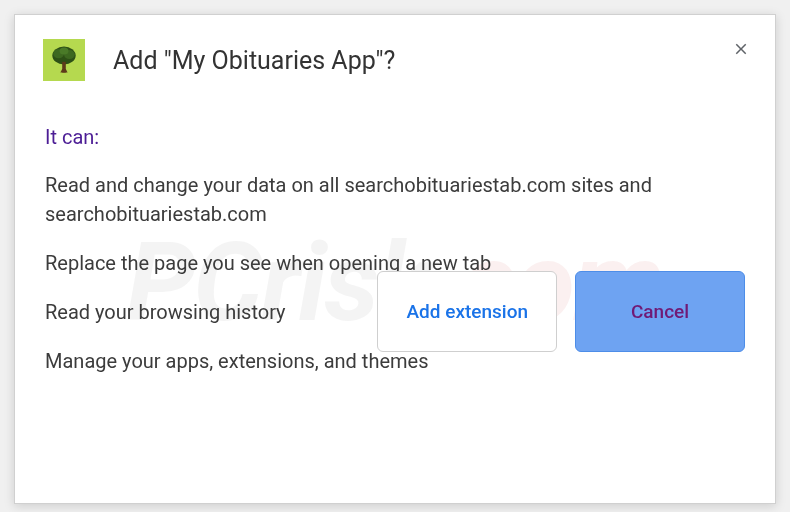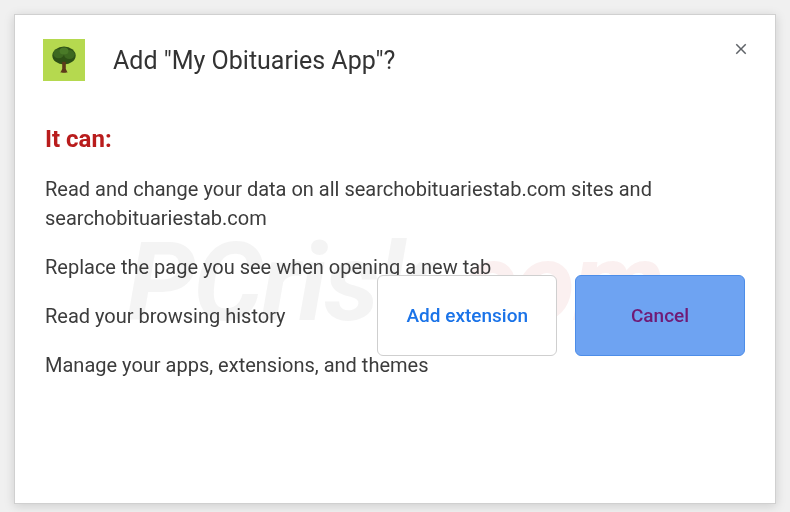--- a/index.html
+++ b/index.html
@@ -63,24 +63,23 @@
       color: #5f6368;
     }
     .close-btn svg {
       width: 18px;
       height: 18px;
     }
     .dialog-body {
       padding: 36px 30px 0 30px;
     }
     .intro-text {
-      font-size: 24px;
-      color: #b91c1c;
+      font-size: 20px;
+      color: #4c1d95;
       margin-bottom: 22px;
-      font-weight: bold;
     }
     .permissions-list {
       list-style: none;
     }
     .permissions-list li {
       font-size: 20px;
       color: #3c3c3c;
       line-height: 1.45;
       margin-bottom: 20px;
     }

